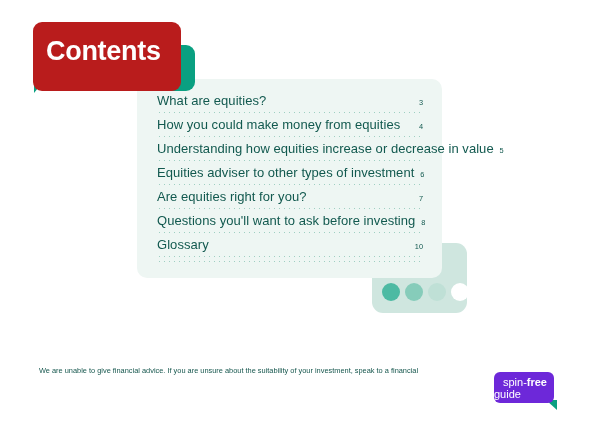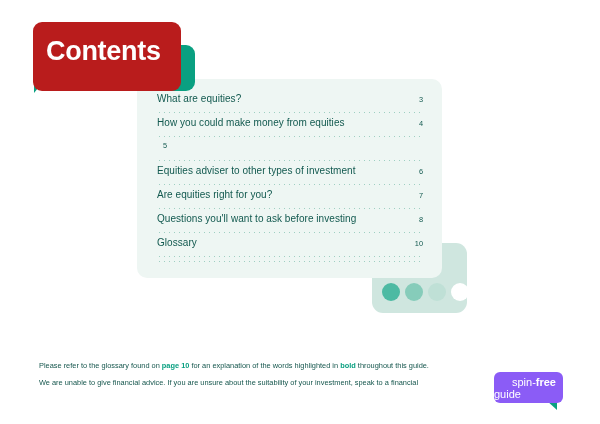--- a/index.html
+++ b/index.html
@@ -121,21 +121,21 @@
   }
   .toc-row {
     display: flex;
     align-items: baseline;
     justify-content: space-between;
     height: 15px;
     padding-top: 4px;
   }
   .toc-label {
     color: #12594f;
-    font-size: 10px;
+    font-size: 13px;
     letter-spacing: 0.05px;
     white-space: nowrap;
   }
   .toc-page {
     color: #12594f;
     font-size: 7.4px;
     text-align: right;
     min-width: 10px;
   }
   .toc-sep {
@@ -179,23 +179,23 @@
     height: 4.5px;
     border-radius: 50%;
     display: inline-block;
   }
 
   
   .logo {
     position: absolute;
     left: 494px;
     top: 372px;
-    width: 69px;
+    width: 60px;
     height: 31px;
-    background: #8b5cf6;
+    background: #6d28d9;
     border-radius: 6px;
     z-index: 6;
   }
   .logo-tail {
     position: absolute;
     left: 546px;
     top: 400px;
     width: 0;
     height: 0;
     border-left: 11px solid transparent;
@@ -252,20 +252,21 @@
           <span class="toc-label">What are equities?</span>
           <span class="toc-page">3</span>
         </div>
         <div class="toc-sep"></div>
         <div class="toc-row">
           <span class="toc-label">How you could make money from equities</span>
           <span class="toc-page">4</span>
         </div>
         <div class="toc-sep"></div>
         <div class="toc-row">
+          <span class="toc-label">Understanding how equities increase or decrease in value</span>
           <span class="toc-page">5</span>
         </div>
         <div class="toc-sep"></div>
         <div class="toc-row">
           <span class="toc-label">Equities adviser to other types of investment</span>
           <span class="toc-page">6</span>
         </div>
         <div class="toc-sep"></div>
         <div class="toc-row">
           <span class="toc-label">Are equities right for you?</span>
@@ -280,23 +281,20 @@
         <div class="toc-row">
           <span class="toc-label">Glossary</span>
           <span class="toc-page">10</span>
         </div>
         <div class="toc-sep"></div>
         <div class="toc-sep"></div>
       </div>
   </div>
 
   <div class="footer">
-    <p>
-      <span>Please refer to the glossary found on </span><span class="hl">page 10</span><span> for an explanation of the words highlighted in </span><span class="hl">bold</span><span> throughout this guide.</span>
-    </p>
     <div class="line-gap"></div>
     <p>We are unable to give financial advice. If you are unsure about the suitability of your investment, speak to a financial</p>
   </div>
 
   <div class="logo-tail"></div>
   <div class="logo">
     <div class="logo-l1"><span>spin-</span><b>free</b></div>
     <div class="logo-l2">guide</div>
   </div>
 

